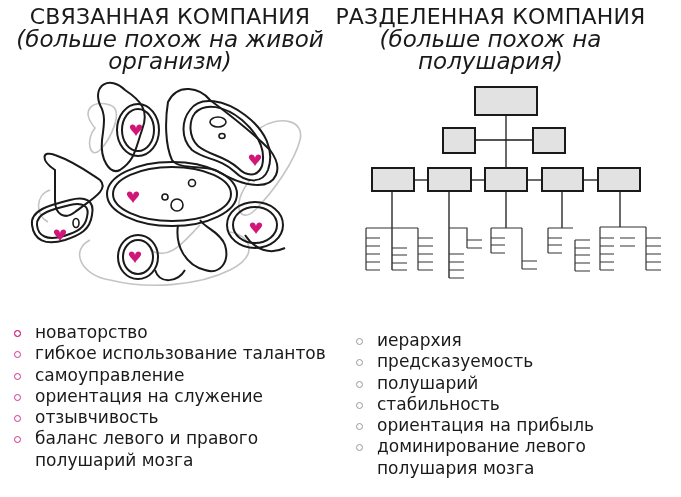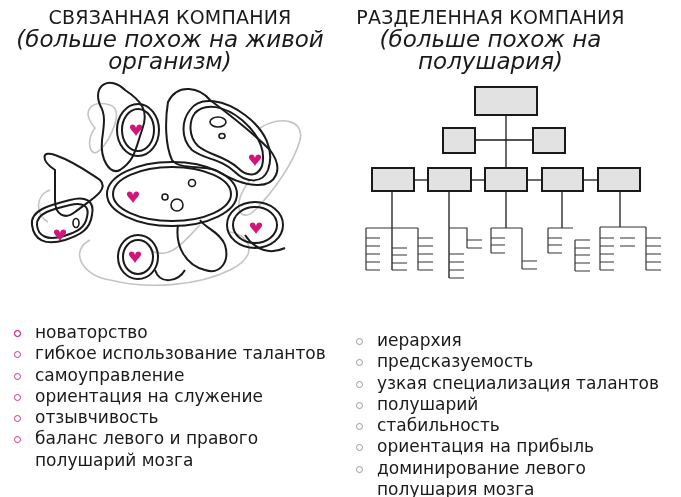--- a/index.html
+++ b/index.html
@@ -1,18 +1,18 @@
 <!DOCTYPE html>
 <html><head>
 <meta charset="utf-8">
 <style>
   html, body { margin:0; padding:0; background:#ffffff; }
   body { width:681px; height:497px; position:relative; overflow:hidden; font-family:"DejaVu Sans", sans-serif; color:#1a1a1a; }
   .col-head { position:absolute; top:6px; text-align:center; line-height:22px; }
-  .col-head .title { font-size:19px; letter-spacing:0.2px; display:block; }
+  .col-head .title { font-size:22px; letter-spacing:0.2px; display:block; }
   .col-head .sub { font-size:23px; font-style:italic; display:block; }
   #left-head { left:0; width:340px; }
   #right-head { left:320px; width:341px; }
   svg.art { position:absolute; }
   ul.list { position:absolute; margin:0; padding:0; list-style:none; font-size:17px; line-height:21.3px; }
   ul.list li { position:relative; padding-left:21px; }
   ul.list li .bullet { position:absolute; left:0; top:8px; width:5px; height:5px; border-radius:50%; border:1.2px solid; box-sizing:content-box; }
   #left-list { left:14px; top:322px; width:330px; }
   #right-list { left:356px; top:330px; width:325px; }
 </style>
@@ -135,18 +135,17 @@
   <li><span class="bullet left-bullet" style="border-color: rgb(209, 48, 138);"></span><span>гибкое использование талантов</span></li>
   <li><span class="bullet left-bullet" style="border-color: rgb(209, 48, 138);"></span><span>самоуправление</span></li>
   <li><span class="bullet left-bullet" style="border-color: rgb(209, 48, 138);"></span><span>ориентация на служение</span></li>
   <li><span class="bullet left-bullet" style="border-color: rgb(209, 48, 138);"></span><span>отзывчивость</span></li>
   <li><span class="bullet left-bullet" style="border-color: rgb(209, 48, 138);"></span><span>баланс левого и правого</span><br><span>полушарий мозга</span></li>
 </ul>
 
 <ul id="right-list" class="list">
   <li><span class="bullet right-bullet" style="border-color: rgb(154, 154, 154);"></span><span>иерархия</span></li>
   <li><span class="bullet right-bullet" style="border-color: rgb(154, 154, 154);"></span><span>предсказуемость</span></li>
-  <li><span class="bullet right-bullet" style="border-color: rgb(154, 154, 154);"></span><span>узкая специализация талантов</span></li>
   <li><span class="bullet right-bullet" style="border-color: rgb(154, 154, 154);"></span><span>полушарий</span></li>
   <li><span class="bullet right-bullet" style="border-color: rgb(154, 154, 154);"></span><span>стабильность</span></li>
   <li><span class="bullet right-bullet" style="border-color: rgb(154, 154, 154);"></span><span>ориентация на прибыль</span></li>
   <li><span class="bullet right-bullet" style="border-color: rgb(154, 154, 154);"></span><span>доминирование левого</span><br><span>полушария мозга</span></li>
 </ul>
 
 </body></html>

